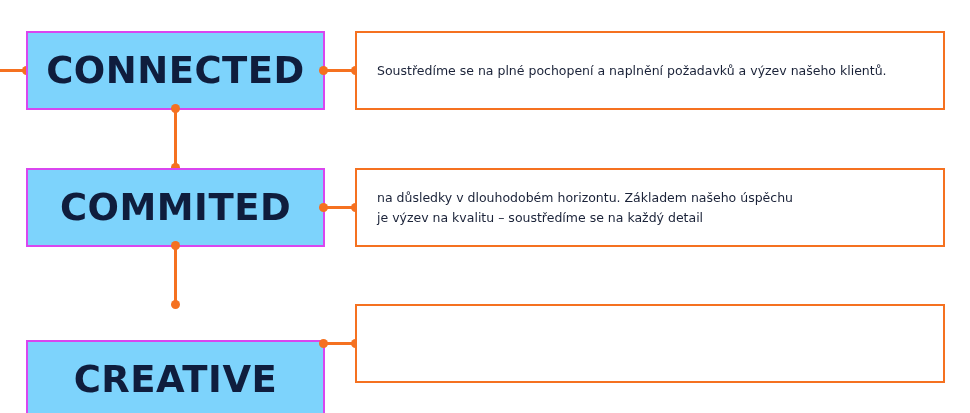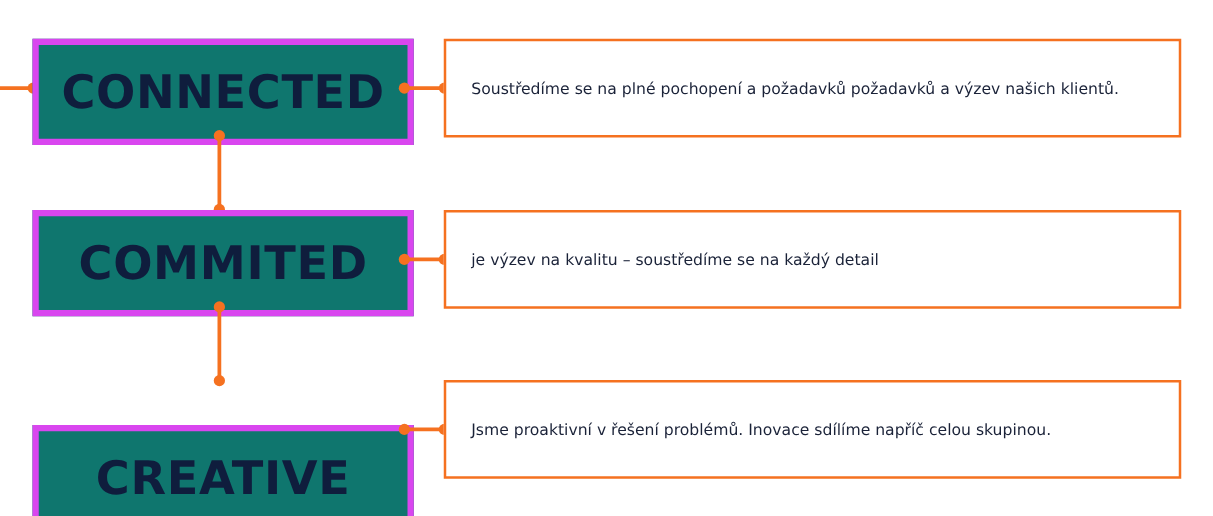--- a/index.html
+++ b/index.html
@@ -1,20 +1,20 @@
 <!DOCTYPE html>
 <html><head>
   <meta charset="utf-8">
   <style>
     html, body { margin: 0; padding: 0; background: #ffffff; }
     body { width: 970px; height: 413px; position: relative; overflow: hidden;
            font-family: "DejaVu Sans", "Liberation Sans", sans-serif; }
     .value-box {
       position: absolute; left: 26px; width: 295px; height: 75px;
-      background: #0f766e; border: 5px solid #d946ef; box-sizing: content-box;
+      background: #7dd3fc; border: 2px solid #d946ef; box-sizing: content-box;
       display: flex; align-items: center; justify-content: center;
     }
     .value-title {
       color: #0f1d3d; font-weight: bold; font-size: 37px; letter-spacing: 0.5px;
       font-family: "DejaVu Sans", sans-serif;
     }
     .desc-box {
       position: absolute; left: 355px; width: 586px; height: 75px;
       background: #ffffff; border: 2px solid #f57120; box-sizing: content-box;
       display: flex; flex-direction: column; justify-content: center;
@@ -33,42 +33,42 @@
 <div class="line" style="left:0; top:69px; width:26px; height:3px;"></div>
 <div class="dot" style="left:22px; top:66px;"></div>
 
 <div class="value-box" style="top:31px;">
   <span class="value-title">CONNECTED</span>
 </div>
 <div class="dot" style="left:319px; top:66px;"></div>
 <div class="line" style="left:324px; top:69px; width:32px; height:3px;"></div>
 <div class="dot" style="left:351px; top:66px;"></div>
 <div class="desc-box" style="top:31px;">
-  <div class="desc-line">Soustředíme se na plné pochopení a požadavků požadavků a výzev našich klientů.</div>
+  <div class="desc-line">Soustředíme se na plné pochopení a naplnění požadavků a výzev našeho klientů.</div>
 </div>
 
 <div class="dot" style="left:171px; top:104px;"></div>
 <div class="line" style="left:174px; top:110px; width:3px; height:57px;"></div>
 <div class="dot" style="left:171px; top:163px;"></div>
 
 <div class="value-box" style="top:168px;justify-content:center;">
   <span class="value-title">COMMITED</span>
 </div>
 <div class="dot" style="left:319px; top:203px;"></div>
 <div class="line" style="left:324px; top:206px; width:32px; height:3px;"></div>
 <div class="dot" style="left:351px; top:203px;"></div>
 <div class="desc-box" style="top:168px;">
+  <div class="desc-line">na důsledky v dlouhodobém horizontu. Základem našeho úspěchu</div>
   <div class="desc-line">je výzev na kvalitu – soustředíme se na každý detail</div>
 </div>
 
 <div class="dot" style="left:171px; top:241px;"></div>
 <div class="line" style="left:174px; top:247px; width:3px; height:57px;"></div>
 <div class="dot" style="left:171px; top:300px;"></div>
 
 <div class="value-box" style="top:300px;margin-top:40px;">
   <span class="value-title">CREATIVE</span>
 </div>
 <div class="dot" style="left:319px; top:339px;"></div>
 <div class="line" style="left:324px; top:342px; width:32px; height:3px;"></div>
 <div class="dot" style="left:351px; top:339px;"></div>
 <div class="desc-box" style="top:304px;">
-  <div class="desc-line">Jsme proaktivní v řešení problémů. Inovace sdílíme napříč celou skupinou.</div>
 </div>
 
 </body></html>

